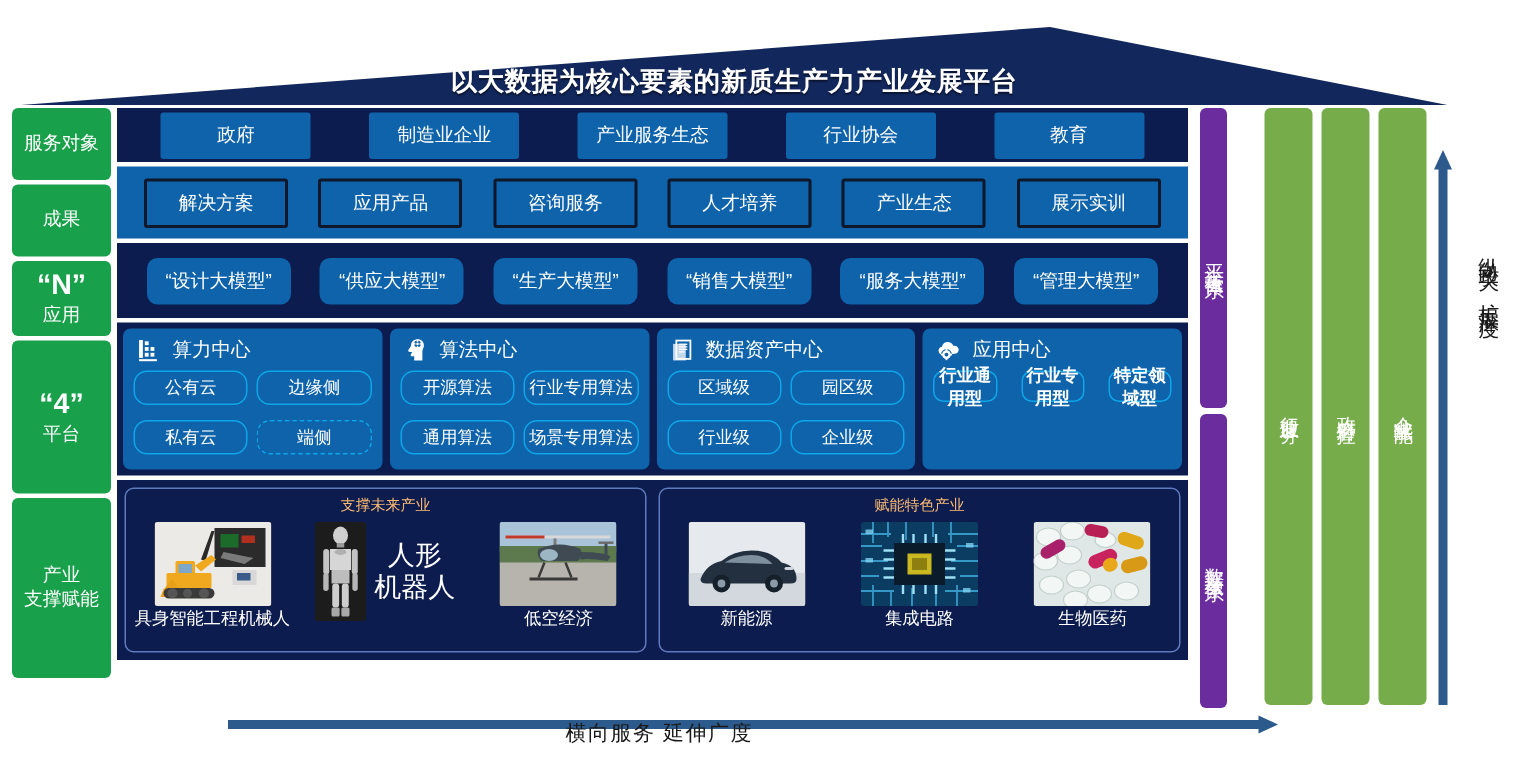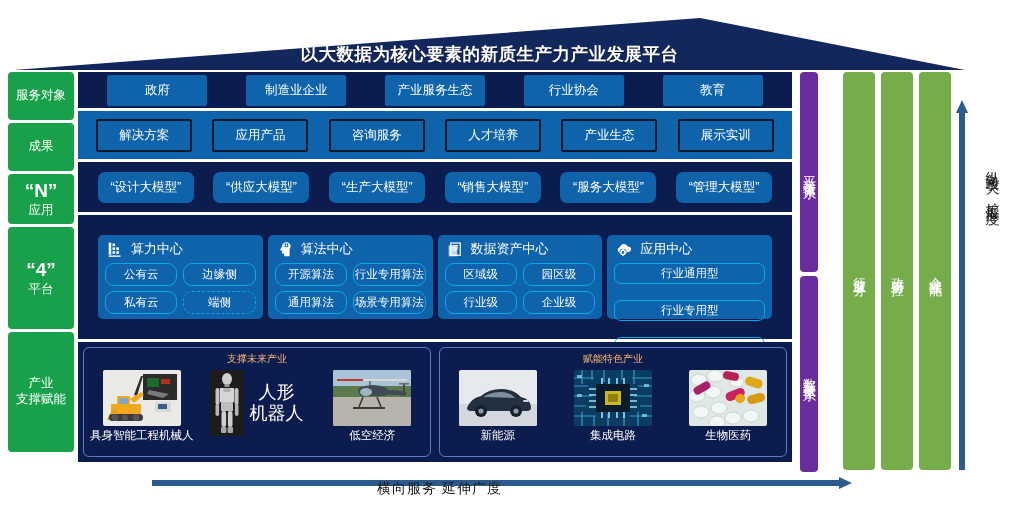--- a/index.html
+++ b/index.html
@@ -59,30 +59,30 @@
     background:transparent;
   }
 
   .r-apps{height:50px;display:flex;align-items:center;justify-content:space-around;padding:0 10px;box-sizing:border-box;}
   .pill-round{
     background:#0e63ab;color:#ffffff;font-size:12.5px;
     padding:7px 0;min-width:96px;text-align:center;border-radius:7px;
   }
 
   
-  .r-plat{height:124px;padding:20px;box-sizing:border-box;display:flex;gap:5px;}
+  .r-plat{height:102px;padding:4px;box-sizing:border-box;display:flex;gap:5px;}
   .panel{
     flex:1;background:#0e63ab;border-radius:5px;
     padding:5px 7px 6px 7px;box-sizing:border-box;
     display:flex;flex-direction:column;
   }
   .panel-head{display:flex;align-items:center;gap:7px;margin-bottom:5px;padding-left:2px;}
   .panel-head .ptitle{color:#ffffff;font-size:13px;}
   .panel-grid{display:grid;grid-template-columns:1fr 1fr;gap:5px 6px;flex:1;}
-  .panel-col{display:flex;flex-direction:column;gap:16px;flex:1;}
+  .panel-col{display:flex;flex-direction:row;gap:16px;flex:1;font-weight:bold;}
   .chip{
     border:1px solid #0ea5e9;border-radius:9px;color:#ffffff;
     font-size:11.5px;text-align:center;display:flex;align-items:center;justify-content:center;
     height:23px;box-sizing:border-box;background:transparent;
   }
   .chip.dashed{border-style:dashed;}
   .chip.wide{height:21px;border-radius:7px;font-size:11.5px;}
 
   
   .r-ind{height:120px;padding:5px;box-sizing:border-box;display:flex;gap:8px;}

